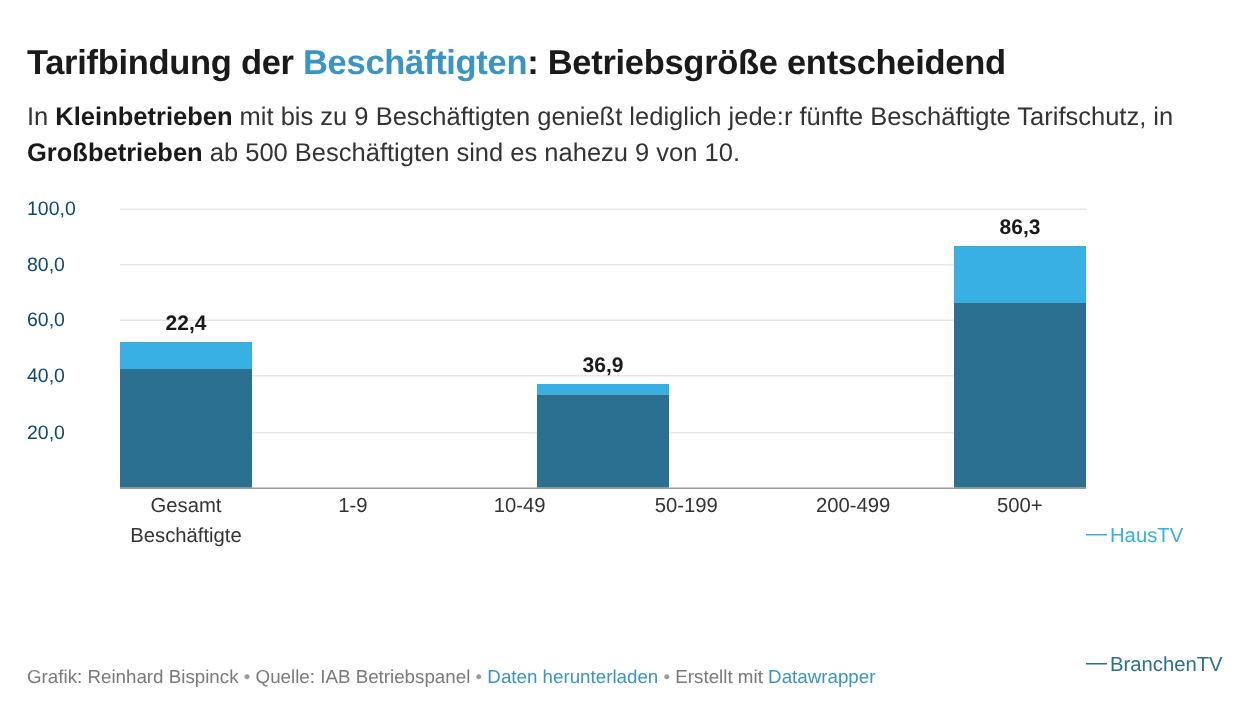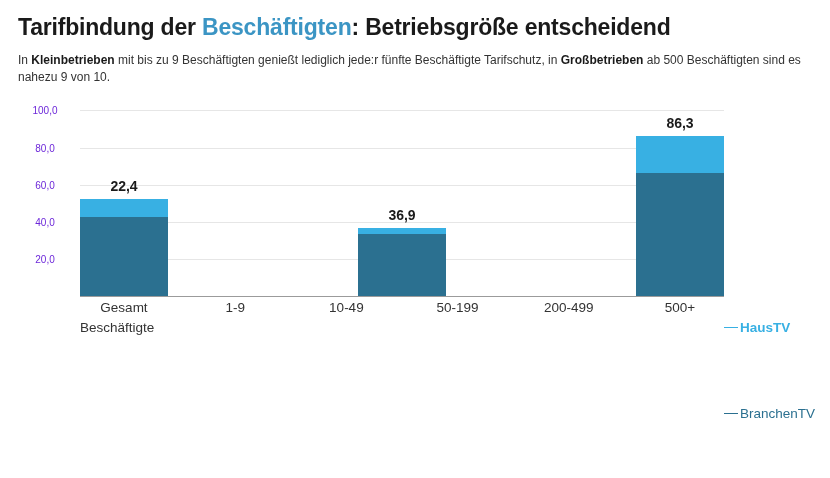--- a/index.html
+++ b/index.html
@@ -12,35 +12,35 @@
     background: #ffffff;
     font-family: "Liberation Sans", sans-serif;
     color: #333333;
     overflow: hidden;
   }
   .page {
     position: relative;
     width: 830px;
     height: 478px;
     box-sizing: border-box;
-    padding: 14px 18px 0 18px;
+    padding: 28px 18px 0 18px;
   }
   .headline {
     font-size: 23px;
     font-weight: bold;
     color: #1a1a1a;
     line-height: 1.2;
     letter-spacing: -0.2px;
     margin: 0 0 10px 0;
   }
   .headline .accent {
     color: #3b95c4;
   }
   .intro {
-    font-size: 12px;
+    font-size: 17px;
     line-height: 1.45;
     color: #333333;
     margin: 0 0 14px 0;
     max-width: 800px;
   }
   .intro b { font-weight: bold; color: #1a1a1a; }
   .subtitle {
     font-size: 14.5px;
     line-height: 1.4;
     color: #333333;
@@ -72,23 +72,23 @@
     background: #e6e6e6;
   }
   .gridline.base {
     background: #9b9b9b;
     height: 1px;
   }
   .ytick {
     position: absolute;
     left: 0;
     width: 54px;
-    text-align: center;
-    font-size: 10px;
-    color: #6d28d9;
+    text-align: left;
+    font-size: 13px;
+    color: #0c4a6e;
     transform: translateY(-50%);
   }
   .bars {
     position: absolute;
     left: 0;
     top: 0;
     width: 100%;
     height: 100%;
     display: flex;
     align-items: flex-end;
@@ -133,34 +133,35 @@
     width: 88px;
     text-align: center;
     font-size: 13.5px;
     color: #333333;
   }
   .xaxis-title {
     position: absolute;
     left: 62px;
     top: 220px;
     width: 88px;
+    text-align: center;
     font-size: 13.5px;
     color: #333333;
   }
 
   .legend-item {
     position: absolute;
     font-size: 13.5px;
     white-space: nowrap;
   }
   .legend-line {
     position: absolute;
     height: 1px;
   }
-  .legend-haus { color: #38b0e3; left: 722px; top: 220px; font-weight: bold; }
+  .legend-haus { color: #38b0e3; left: 722px; top: 220px; }
   .legend-haus-line { left: 706px; top: 227px; width: 14px; background: #38b0e3; }
   .legend-branchen { color: #2b7090; left: 722px; top: 306px; }
   .legend-branchen-line { left: 706px; top: 313px; width: 14px; background: #2b7090; }
 
   .footer {
     position: absolute;
     left: 18px;
     top: 444px;
     font-size: 12.5px;
     color: #7a7a7a;
@@ -239,14 +240,24 @@
     </div>
     <div class="xaxis-title">Beschäftigte</div>
 
     <div class="legend-line legend-haus-line"></div>
     <div class="legend-item legend-haus">HausTV</div>
     <div class="legend-line legend-branchen-line"></div>
     <div class="legend-item legend-branchen">BranchenTV</div>
 
   </div>
 
+  <div class="footer">
+    <span>Grafik: Reinhard Bispinck</span>
+    <span class="sep">•</span>
+    <span>Quelle: IAB Betriebspanel</span>
+    <span class="sep">•</span>
+    <a href="#">Daten herunterladen</a>
+    <span class="sep">•</span>
+    <span>Erstellt mit</span>
+    <a href="#">Datawrapper</a>
+  </div>
 
 </div>
 
 </body></html>

